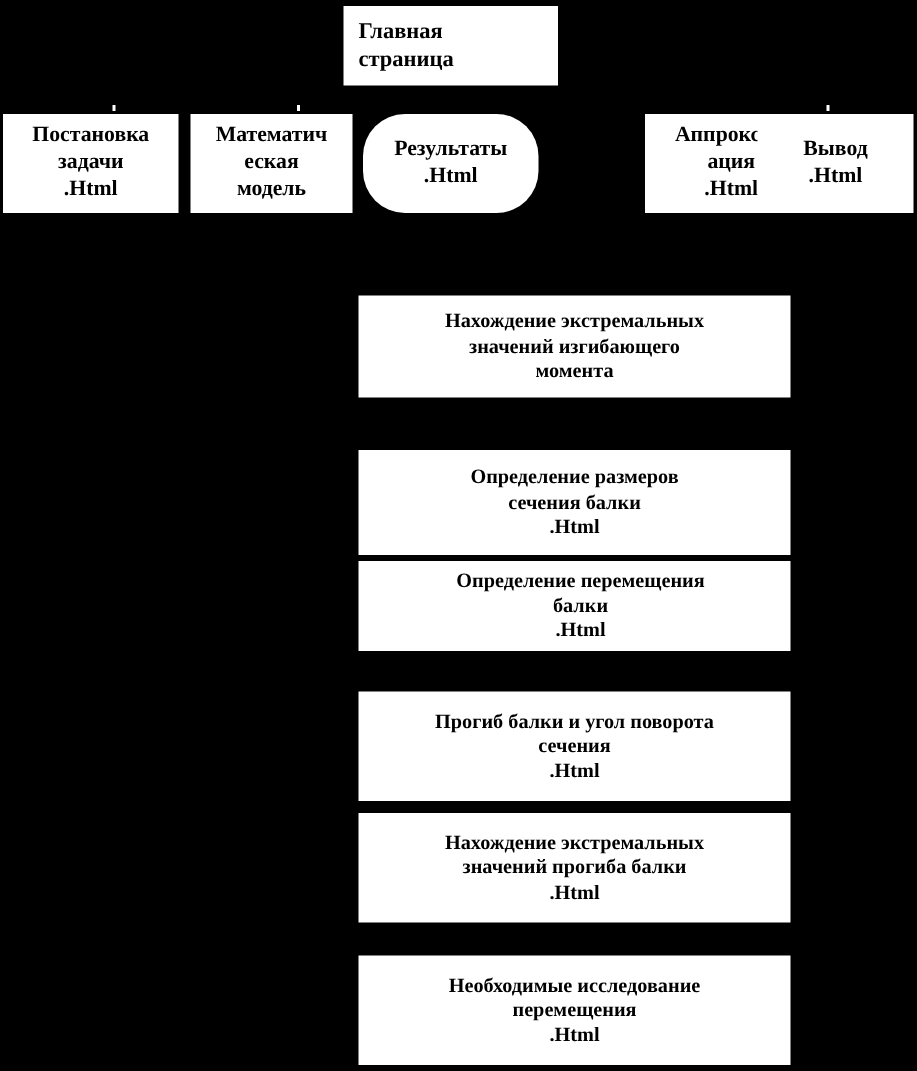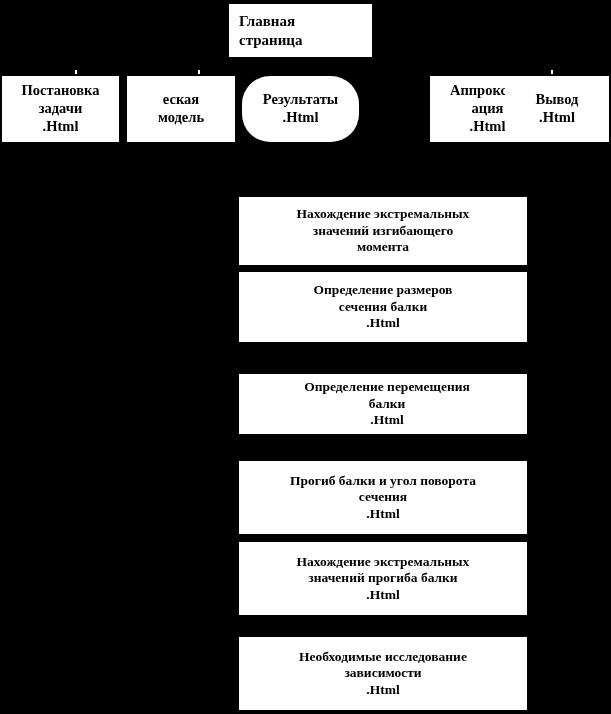--- a/index.html
+++ b/index.html
@@ -58,21 +58,21 @@
   .lvl2.n3 { left: 242px; width: 117px; border-radius: 28px; }
   .lvl2.n4 { left: 382px; width: 115px; margin-left: 48px; }
   .lvl2.n5 { left: 505px; width: 104px; }
   
   .lvl3 {
     left: 239px;
     width: 288px;
     font-size: 13.5px;
   }
   .lvl3.s1 { top: 197px; height: 68px; }
-  .lvl3.s2 { top: 272px; height: 70px; }
+  .lvl3.s2 { top: 300px; height: 70px; }
   .lvl3.s3 { top: 374px; height: 60px; align-items: flex-start; padding-left: 8px; text-align: left; }
   .lvl3.s3 .ln { text-align: center; }
   .lvl3.s3 .ln.c { text-align: center; }
   .lvl3.s4 { top: 461px; height: 73px; }
   .lvl3.s5 { top: 542px; height: 73px; }
   .lvl3.s6 { top: 637px; height: 73px; }
   
   .tick {
     position: absolute;
     background: #ffffff;
@@ -94,20 +94,21 @@
   <div class="tick" style="left:198px; top:70px;"></div>
   <div class="tick" style="left:551px; top:70px;"></div>
 
   <div class="node lvl2 n1">
     <span class="ln">Постановка</span>
     <span class="ln">задачи</span>
     <span class="ln">.Html</span>
   </div>
 
   <div class="node lvl2 n2">
+    <span class="ln">Математич</span>
     <span class="ln">еская</span>
     <span class="ln">модель</span>
   </div>
 
   <div class="node lvl2 n3">
     <span class="ln">Результаты</span>
     <span class="ln">.Html</span>
   </div>
 
   <div class="node lvl2 n4">
@@ -146,17 +147,17 @@
   </div>
 
   <div class="node lvl3 s5">
     <span class="ln">Нахождение экстремальных</span>
     <span class="ln">значений прогиба балки</span>
     <span class="ln">.Html</span>
   </div>
 
   <div class="node lvl3 s6">
     <span class="ln">Необходимые исследование</span>
-    <span class="ln">зависимости</span>
+    <span class="ln">перемещения</span>
     <span class="ln">.Html</span>
   </div>
 
 </div>
 
 </body></html>

